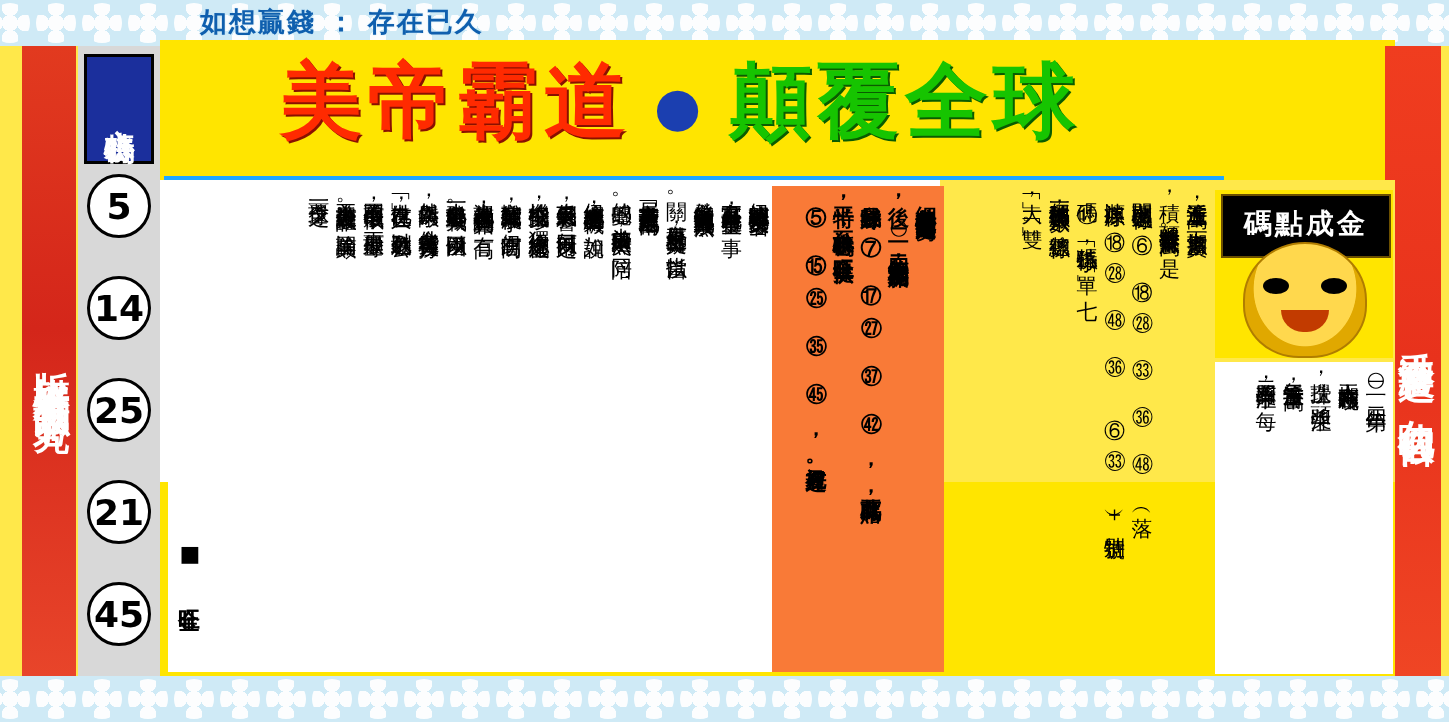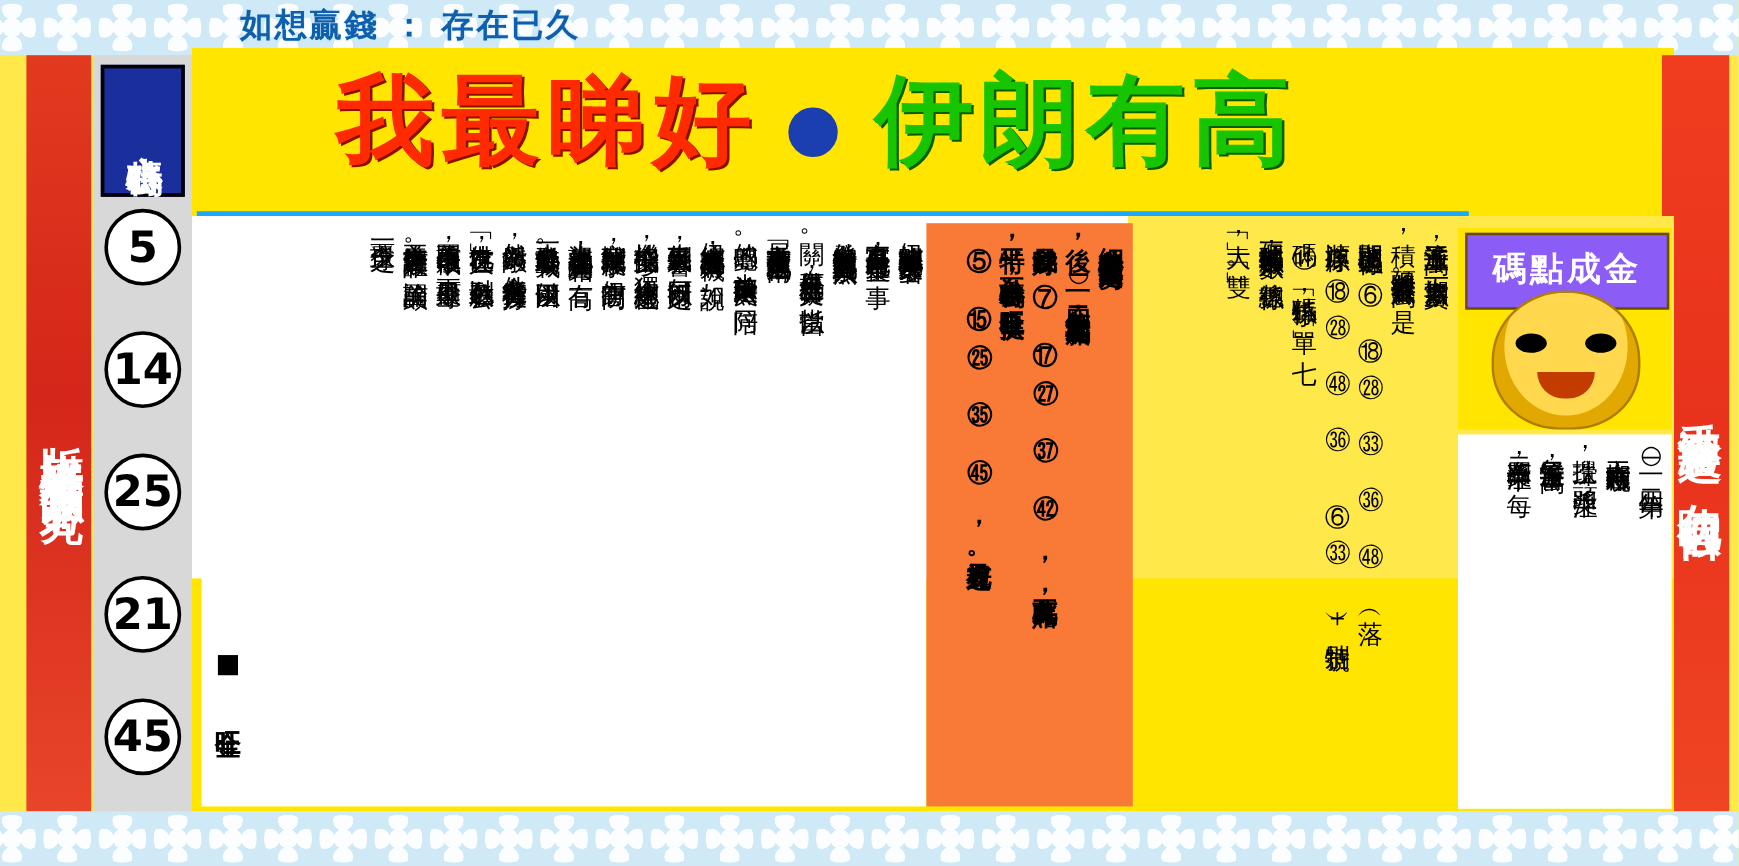--- a/index.html
+++ b/index.html
@@ -146,21 +146,21 @@
     position:absolute;left:944px;top:186px;width:266px;height:486px;
   }
 
   
   .seal{
     position:absolute;left:1215px;top:190px;width:178px;height:168px;
     background:#ffe500;
   }
   .seal .sealbox{
     position:absolute;left:6px;top:4px;width:166px;height:60px;
-    background:#8b5cf6;border:2px solid #6b4f00;
+    background:#000000;border:2px solid #6b4f00;
     color:#fff;font-size:28px;font-weight:bold;text-align:center;line-height:56px;
     letter-spacing:3px;
   }
   .seal .face{
     position:absolute;left:28px;top:52px;width:120px;height:112px;
     background:radial-gradient(ellipse at 50% 40%, #ffd84d 0 60%, #e0a800 61% 100%);
     border-radius:50% 50% 45% 45%;
     border:2px solid #b07d00;
   }
   .seal .eye{position:absolute;top:34px;width:26px;height:16px;background:#000;border-radius:50%;}
@@ -252,21 +252,21 @@
       <div class="fl" style="left: 1278px;"></div>
       <div class="fl" style="left: 1324px;"></div>
       <div class="fl" style="left: 1370px;"></div>
       <div class="fl" style="left: 1416px;"></div>
     </div>
 
   <div class="toptext">如想贏錢 ： 存在已久</div>
 
   <div class="masthead"></div>
   <div class="mast-title">
-    <span class="mast-red">我最睇好</span><span class="mast-dot">●</span><span class="mast-green">伊朗有高</span>
+    <span class="mast-red">美帝霸道</span><span class="mast-dot">●</span><span class="mast-green">顛覆全球</span>
   </div>
   <div class="mast-underline"></div>
 
   <div class="leftbanner">版權所有翻印必究</div>
 
   <div class="numcol">
     <div class="boxhead">心水特碼</div>
     <div class="ball" style="top:128px">5</div>
     <div class="ball" style="top:230px">14</div>
     <div class="ball" style="top:332px">25</div>

